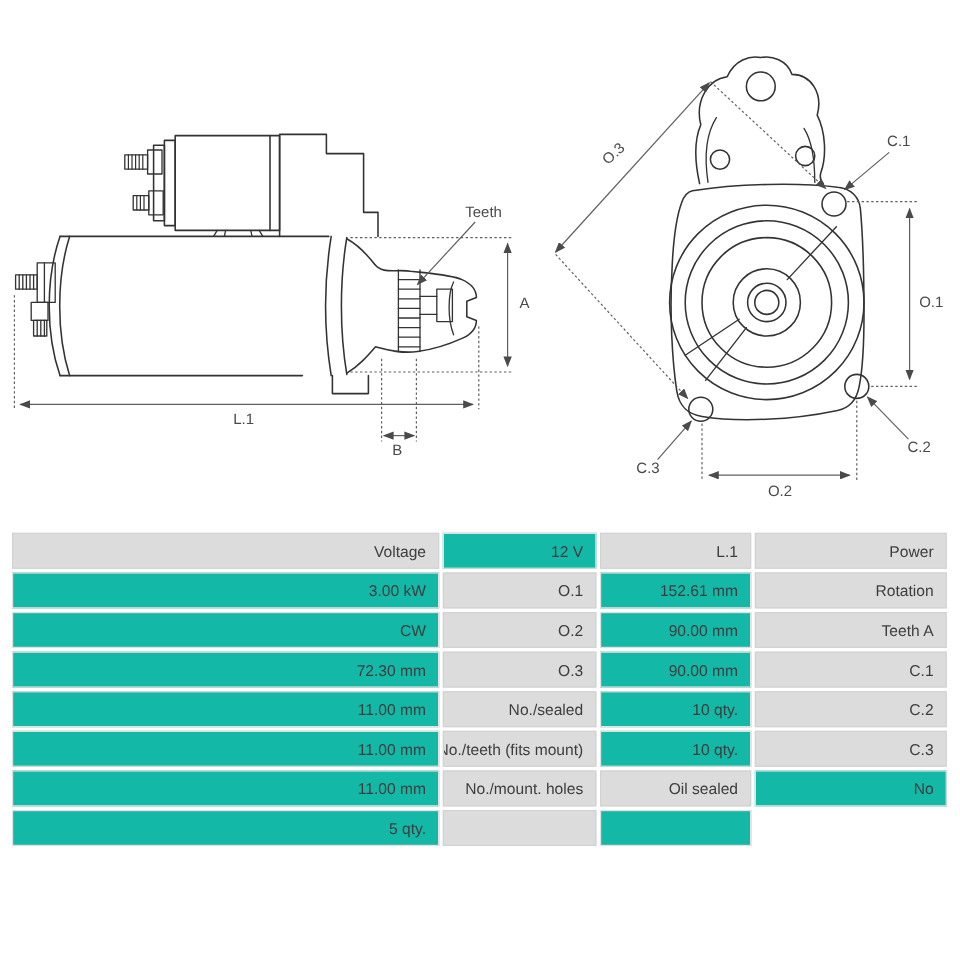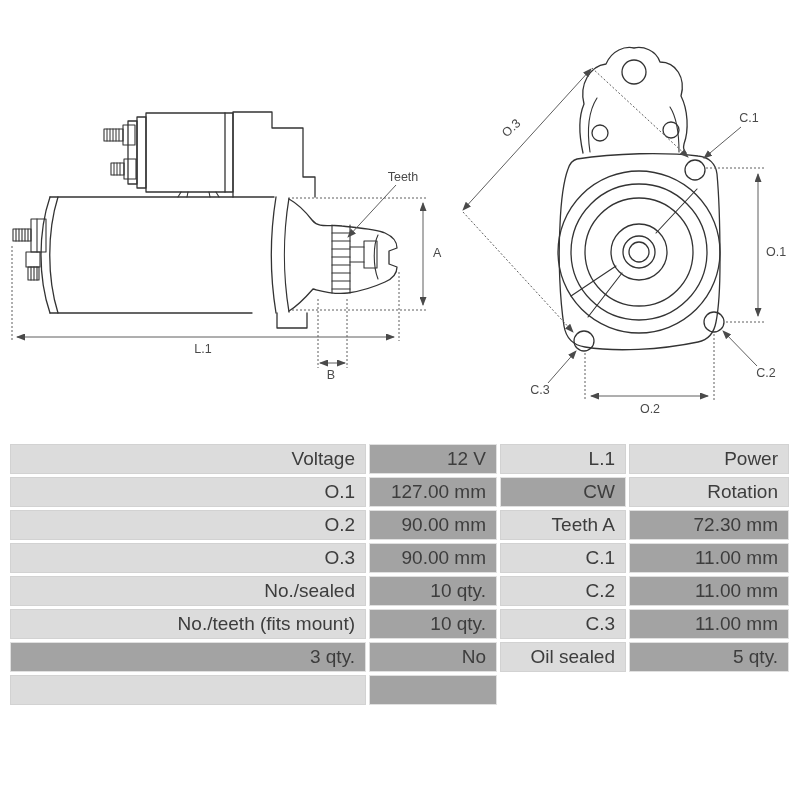--- a/index.html
+++ b/index.html
@@ -5,28 +5,28 @@
   html,body{margin:0;padding:0;background:#fff;}
   body{width:800px;height:800px;position:relative;font-family:"Liberation Sans",sans-serif;}
   #stage{position:absolute;inset:0;background:#fff;overflow:hidden;}
   #drawing{position:absolute;left:0;top:0;}
   svg text{font-family:"Liberation Sans",sans-serif;font-size:12.5px;fill:#4a4a4a;}
   
   #spec-table{
     position:absolute;left:10px;top:444px;width:779px;
     display:grid;grid-template-columns:356px 128px 126px 160px;
     grid-auto-rows:30px;column-gap:3px;row-gap:3px;
-    font-size:19px;color:#3d3d3d;
+    font-size:13px;color:#3d3d3d;
   }
   #spec-table .cell{
     box-sizing:border-box;display:flex;align-items:center;justify-content:flex-end;
     padding-right:10px;white-space:nowrap;overflow:hidden;
   }
   #spec-table .gray{background:#dcdcdc;border:1px solid #d2d2d2;}
-  #spec-table .white{background:#a3a3a3;border:1px solid #e0e0e0;}
+  #spec-table .white{background:#14b8a6;border:1px solid #e0e0e0;}
 </style>
 </head>
 <body>
 
 <div id="stage">
 
   <svg id="drawing" width="800" height="430" viewBox="0 0 800 430">
     <defs>
       <marker id="arr" markerWidth="9" markerHeight="7" refX="8" refY="3.5" orient="auto-start-reverse" markerUnits="userSpaceOnUse">
         <path d="M0,0 L9,3.5 L0,7 Z" fill="#4a4a4a"></path>
@@ -153,25 +153,26 @@
     <text x="540" y="394" text-anchor="middle">C.3</text>
     <text x="650" y="413" text-anchor="middle">O.2</text>
   </svg>
 
   <div id="spec-table">
     <div class="cell gray">Voltage</div>
     <div class="cell white">12 V</div>
     <div class="cell gray">L.1</div>
 
     <div class="cell gray">Power</div>
+    <div class="cell white">3.00 kW</div>
     <div class="cell gray">O.1</div>
-    <div class="cell white">127.00 mm</div>
-
+    <div class="cell white">152.61 mm</div>
+
+    <div class="cell gray">Rotation</div>
     <div class="cell white">CW</div>
-    <div class="cell gray">Rotation</div>
     <div class="cell gray">O.2</div>
     <div class="cell white">90.00 mm</div>
 
     <div class="cell gray">Teeth A</div>
     <div class="cell white">72.30 mm</div>
     <div class="cell gray">O.3</div>
     <div class="cell white">90.00 mm</div>
 
     <div class="cell gray">C.1</div>
     <div class="cell white">11.00 mm</div>
@@ -179,22 +180,22 @@
     <div class="cell gray">No./sealed</div>
     <div class="cell white">10 qty.</div>
     <div class="cell gray">C.2</div>
     <div class="cell white">11.00 mm</div>
 
     <div class="cell gray">No./teeth (fits mount)</div>
     <div class="cell white">10 qty.</div>
     <div class="cell gray">C.3</div>
     <div class="cell white">11.00 mm</div>
 
-    <div class="cell white">3 qty.</div>
+    <div class="cell gray">No./mount. holes</div>
+    <div class="cell gray">Oil sealed</div>
     <div class="cell white">No</div>
-    <div class="cell gray">Oil sealed</div>
 
     <div class="cell white">5 qty.</div>
     <div class="cell gray"></div>
     <div class="cell white"></div>
   </div>
 
 </div>
 
 </body></html>

